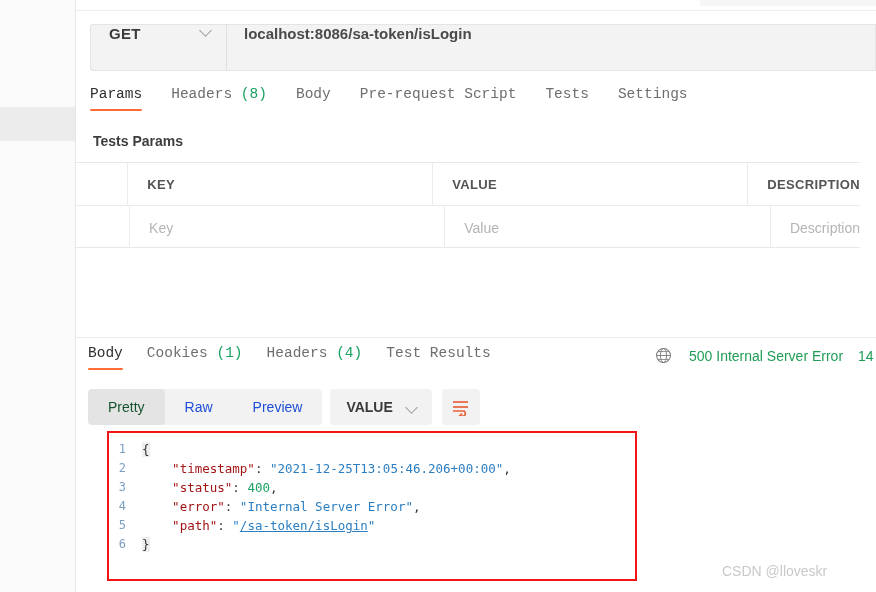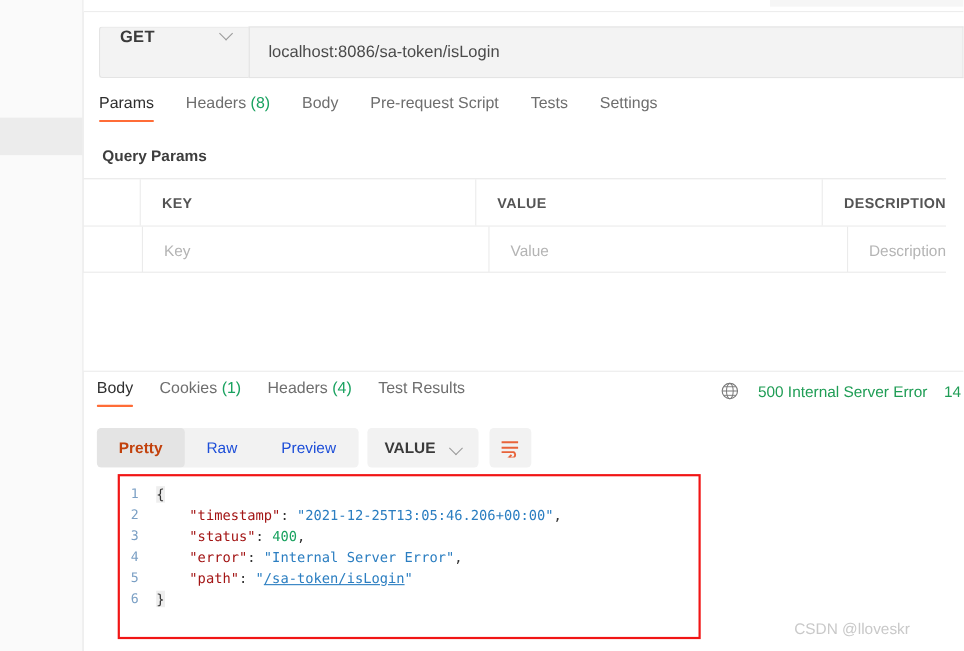--- a/index.html
+++ b/index.html
@@ -50,33 +50,34 @@
   }
   .chev::before {
     content:""; position:absolute; left:0; top:1px;
     width:8px; height:8px;
     border-right:1.6px solid #555; border-bottom:1.6px solid #555;
     transform:rotate(45deg);
   }
   .url-box {
     flex:1; background:#f3f3f3; border:1px solid #e4e4e4;
     border-left:1px solid #e0e0e0;
-    display:flex; align-items:center; padding-left:17px;
+    display:flex; align-items:flex-start; padding-left:17px;font-weight:bold;
   }
   .url-text { font-size:15px; color:#4a4a4a; }
 
   
   .req-tabs {
     position:absolute; left:90px; top:86px; height:33px;
     display:flex; align-items:flex-start;
   }
   .tab {
     font-size:14.5px; color:#6e6e6e; margin-right:29px;
     position:relative; padding-bottom:9px; white-space:nowrap;
     cursor:pointer;
+    font-family:Liberation Mono, monospace;
   }
   .tab.active { color:#2e2e2e; }
   .tab.active::after {
     content:""; position:absolute; left:0; right:0; bottom:0;
     height:2.5px; background:#ff6c37; border-radius:2px;
   }
   .cnt { color:#1aa260; }
 
   .query-title {
     position:absolute; left:93px; top:133px;
@@ -128,21 +129,21 @@
   }
   .seg {
     display:flex; background:#f2f2f2; border-radius:4px; height:36px;
     align-items:stretch; overflow:hidden;
   }
   .seg-item {
     display:flex; align-items:center; padding:0 20px;
     font-size:14px; color:#1d4ed8; cursor:pointer;
   }
   .seg-item.active {
-    background:#e4e4e4; color:#c2410c; border-radius:4px;font-weight:bold;
+    background:#e4e4e4; color:#14532d; border-radius:4px;
   }
   .fmt-box {
     display:flex; align-items:center; gap:14px;
     background:#f2f2f2; border-radius:4px; height:36px;
     padding:0 14px 0 16px; margin-left:8px; cursor:pointer;
   }
   .fmt-label { font-size:14px; font-weight:700; color:#3a3a3a; }
   .wrap-btn {
     width:38px; height:36px; margin-left:10px;
     background:#f2f2f2; border-radius:4px;
@@ -219,21 +220,21 @@
       <span>Pre-request Script</span>
     </div>
     <div class="tab">
       <span>Tests</span>
     </div>
     <div class="tab">
       <span>Settings</span>
     </div>
   </div>
 
-  <div class="query-title">Query Params</div>
+  <div class="query-title">Tests Params</div>
 
   <div class="tbl">
     <div class="trow hdr">
       <div class="cell chk"></div>
       <div class="cell key">KEY</div>
       <div class="cell val">VALUE</div>
       <div class="cell desc">DESCRIPTION</div>
     </div>
     <div class="trow body-row">
       <div class="cell chk"></div>

